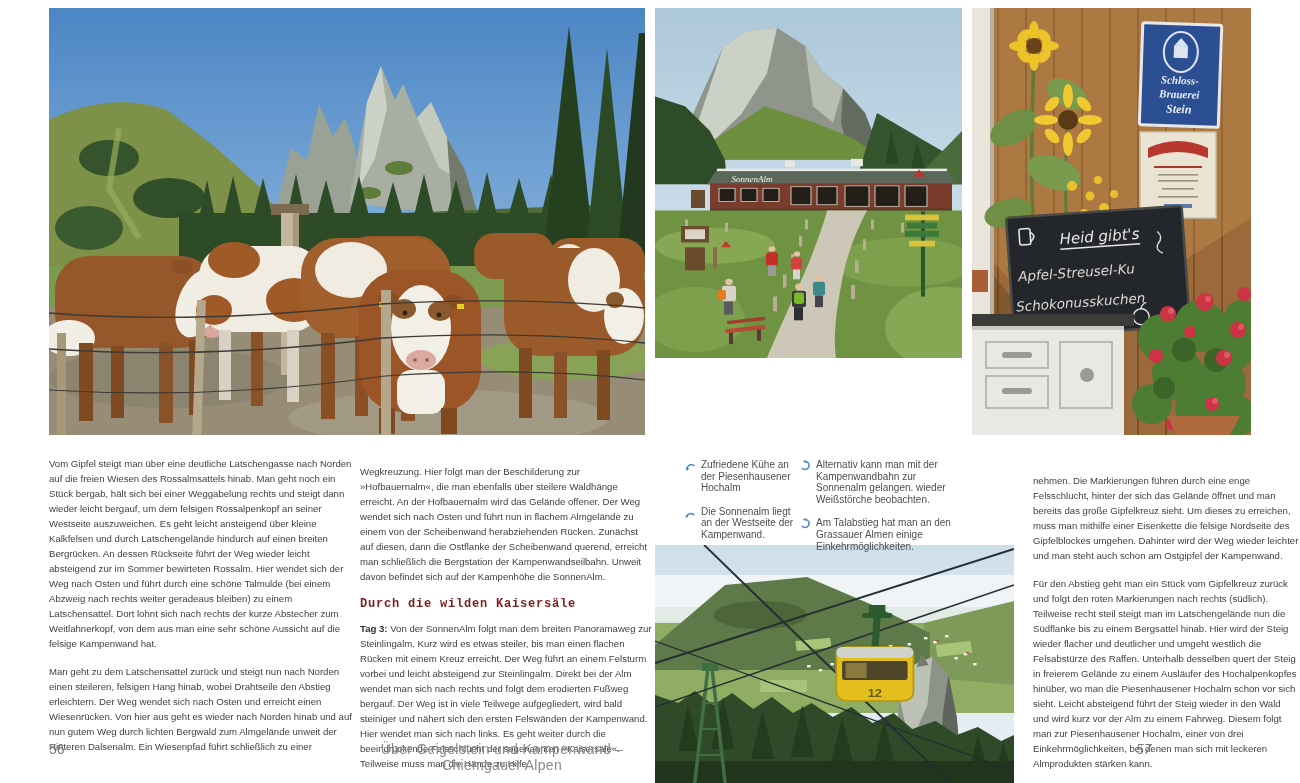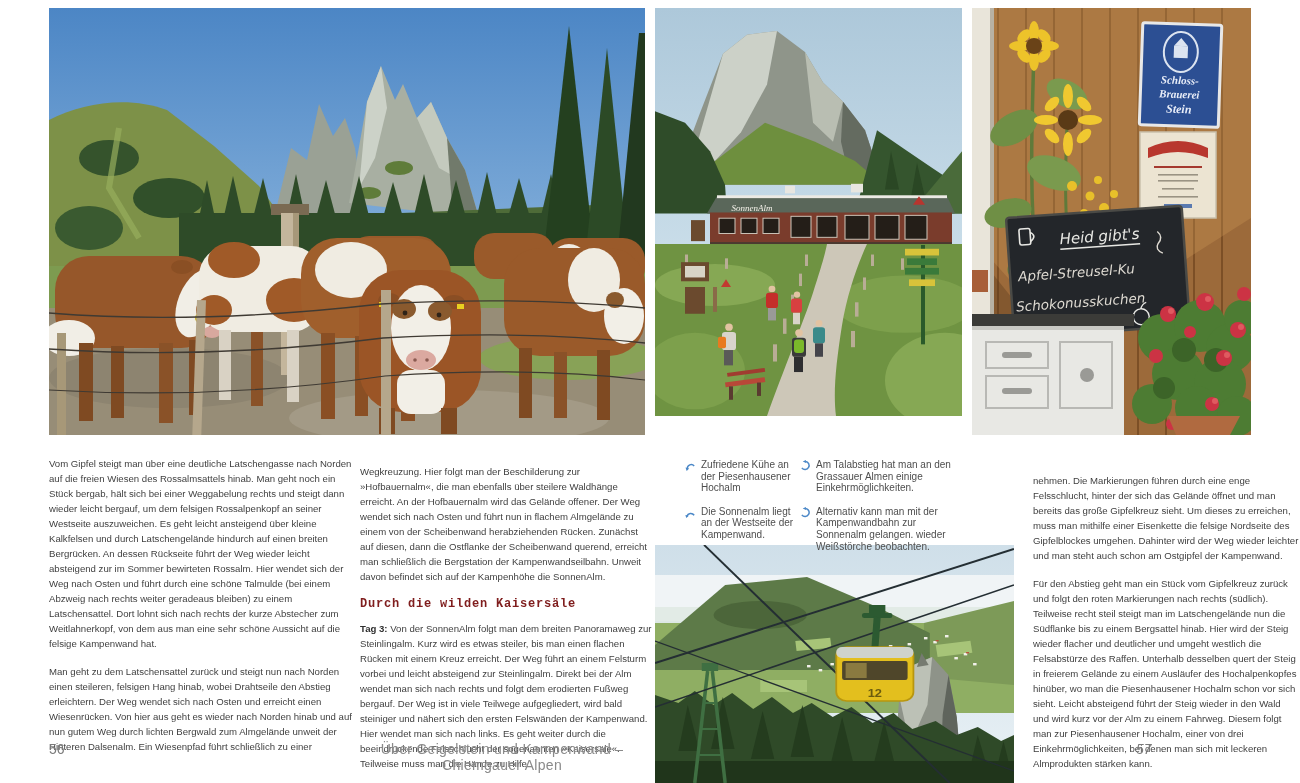--- a/index.html
+++ b/index.html
@@ -2,21 +2,21 @@
 <html><head>
 <meta charset="utf-8">
 <style>
   html,body{margin:0;padding:0;background:#ffffff;}
   .spread{position:relative;width:1300px;height:783px;background:#ffffff;overflow:hidden;
           font-family:"Liberation Sans",sans-serif;color:#3f3f3f;}
   .photo{position:absolute;overflow:hidden;background:#cfd8e0;}
   .photo svg{display:block;width:100%;height:100%;}
   
   #photo-cows{left:49px;top:8px;width:596px;height:427px;}
-  #photo-hut{left:655px;top:8px;width:307px;height:408px;}
+  #photo-hut{left:655px;top:8px;width:307px;height:350px;}
   #photo-cabin{left:972px;top:8px;width:279px;height:427px;}
   #photo-gondola{left:655px;top:545px;width:359px;height:238px;}
   
   .col{position:absolute;font-size:9.6px;line-height:15px;color:#3f3f3f;text-align:left;}
   .col p{margin:0 0 13px 0;}
   #col-left{left:49px;top:456px;width:303px;}
   #col-mid{left:360px;top:456px;width:292px;margin-top:8px;}
   #col-right{left:985px;top:473px;width:266px;margin-left:48px;}
   .heading{font-family:Liberation Mono, monospace;font-weight:700;font-size:12px;
            letter-spacing:.8px;color:#7f1d1d;margin:3px 0 9px 0;}
@@ -610,30 +610,30 @@
   </div>
 
   <div class="capcol" id="capcol-b">
     <div class="cap">
       <span class="ico">
         <svg width="11" height="11" viewBox="0 0 12 12">
             <path d="M6,1.6 A4.4,4.4 0 1 1 2,8.6" stroke="currentColor" stroke-width="1.6" fill="none"></path>
             <polygon points="6.4,0 3,1.6 6.6,3.4" fill="currentColor"></polygon>
           </svg>
       </span>
-      <span>Am Talabstieg hat man an den Grassauer Almen einige Einkehrmöglichkeiten.</span>
+      <span>Alternativ kann man mit der Kampenwandbahn zur Sonnenalm gelangen. wieder Weißstörche beobachten.</span>
     </div>
     <div class="cap">
       <span class="ico">
         <svg width="11" height="11" viewBox="0 0 12 12">
             <path d="M6,1.6 A4.4,4.4 0 1 1 2,8.6" stroke="currentColor" stroke-width="1.6" fill="none"></path>
             <polygon points="6.4,0 3,1.6 6.6,3.4" fill="currentColor"></polygon>
           </svg>
       </span>
-      <span>Alternativ kann man mit der Kampenwandbahn zur Sonnenalm gelangen. wieder Weißstörche beobachten.</span>
+      <span>Am Talabstieg hat man an den Grassauer Almen einige Einkehrmöglichkeiten.</span>
     </div>
   </div>
 
   <div class="runfoot">Über Geigelstein und Kampenwand – Chiemgauer Alpen</div>
   <div class="pagenum" id="pg-left">56</div>
   <div class="pagenum" id="pg-right">57</div>
 
 </div>
 
 </body></html>

